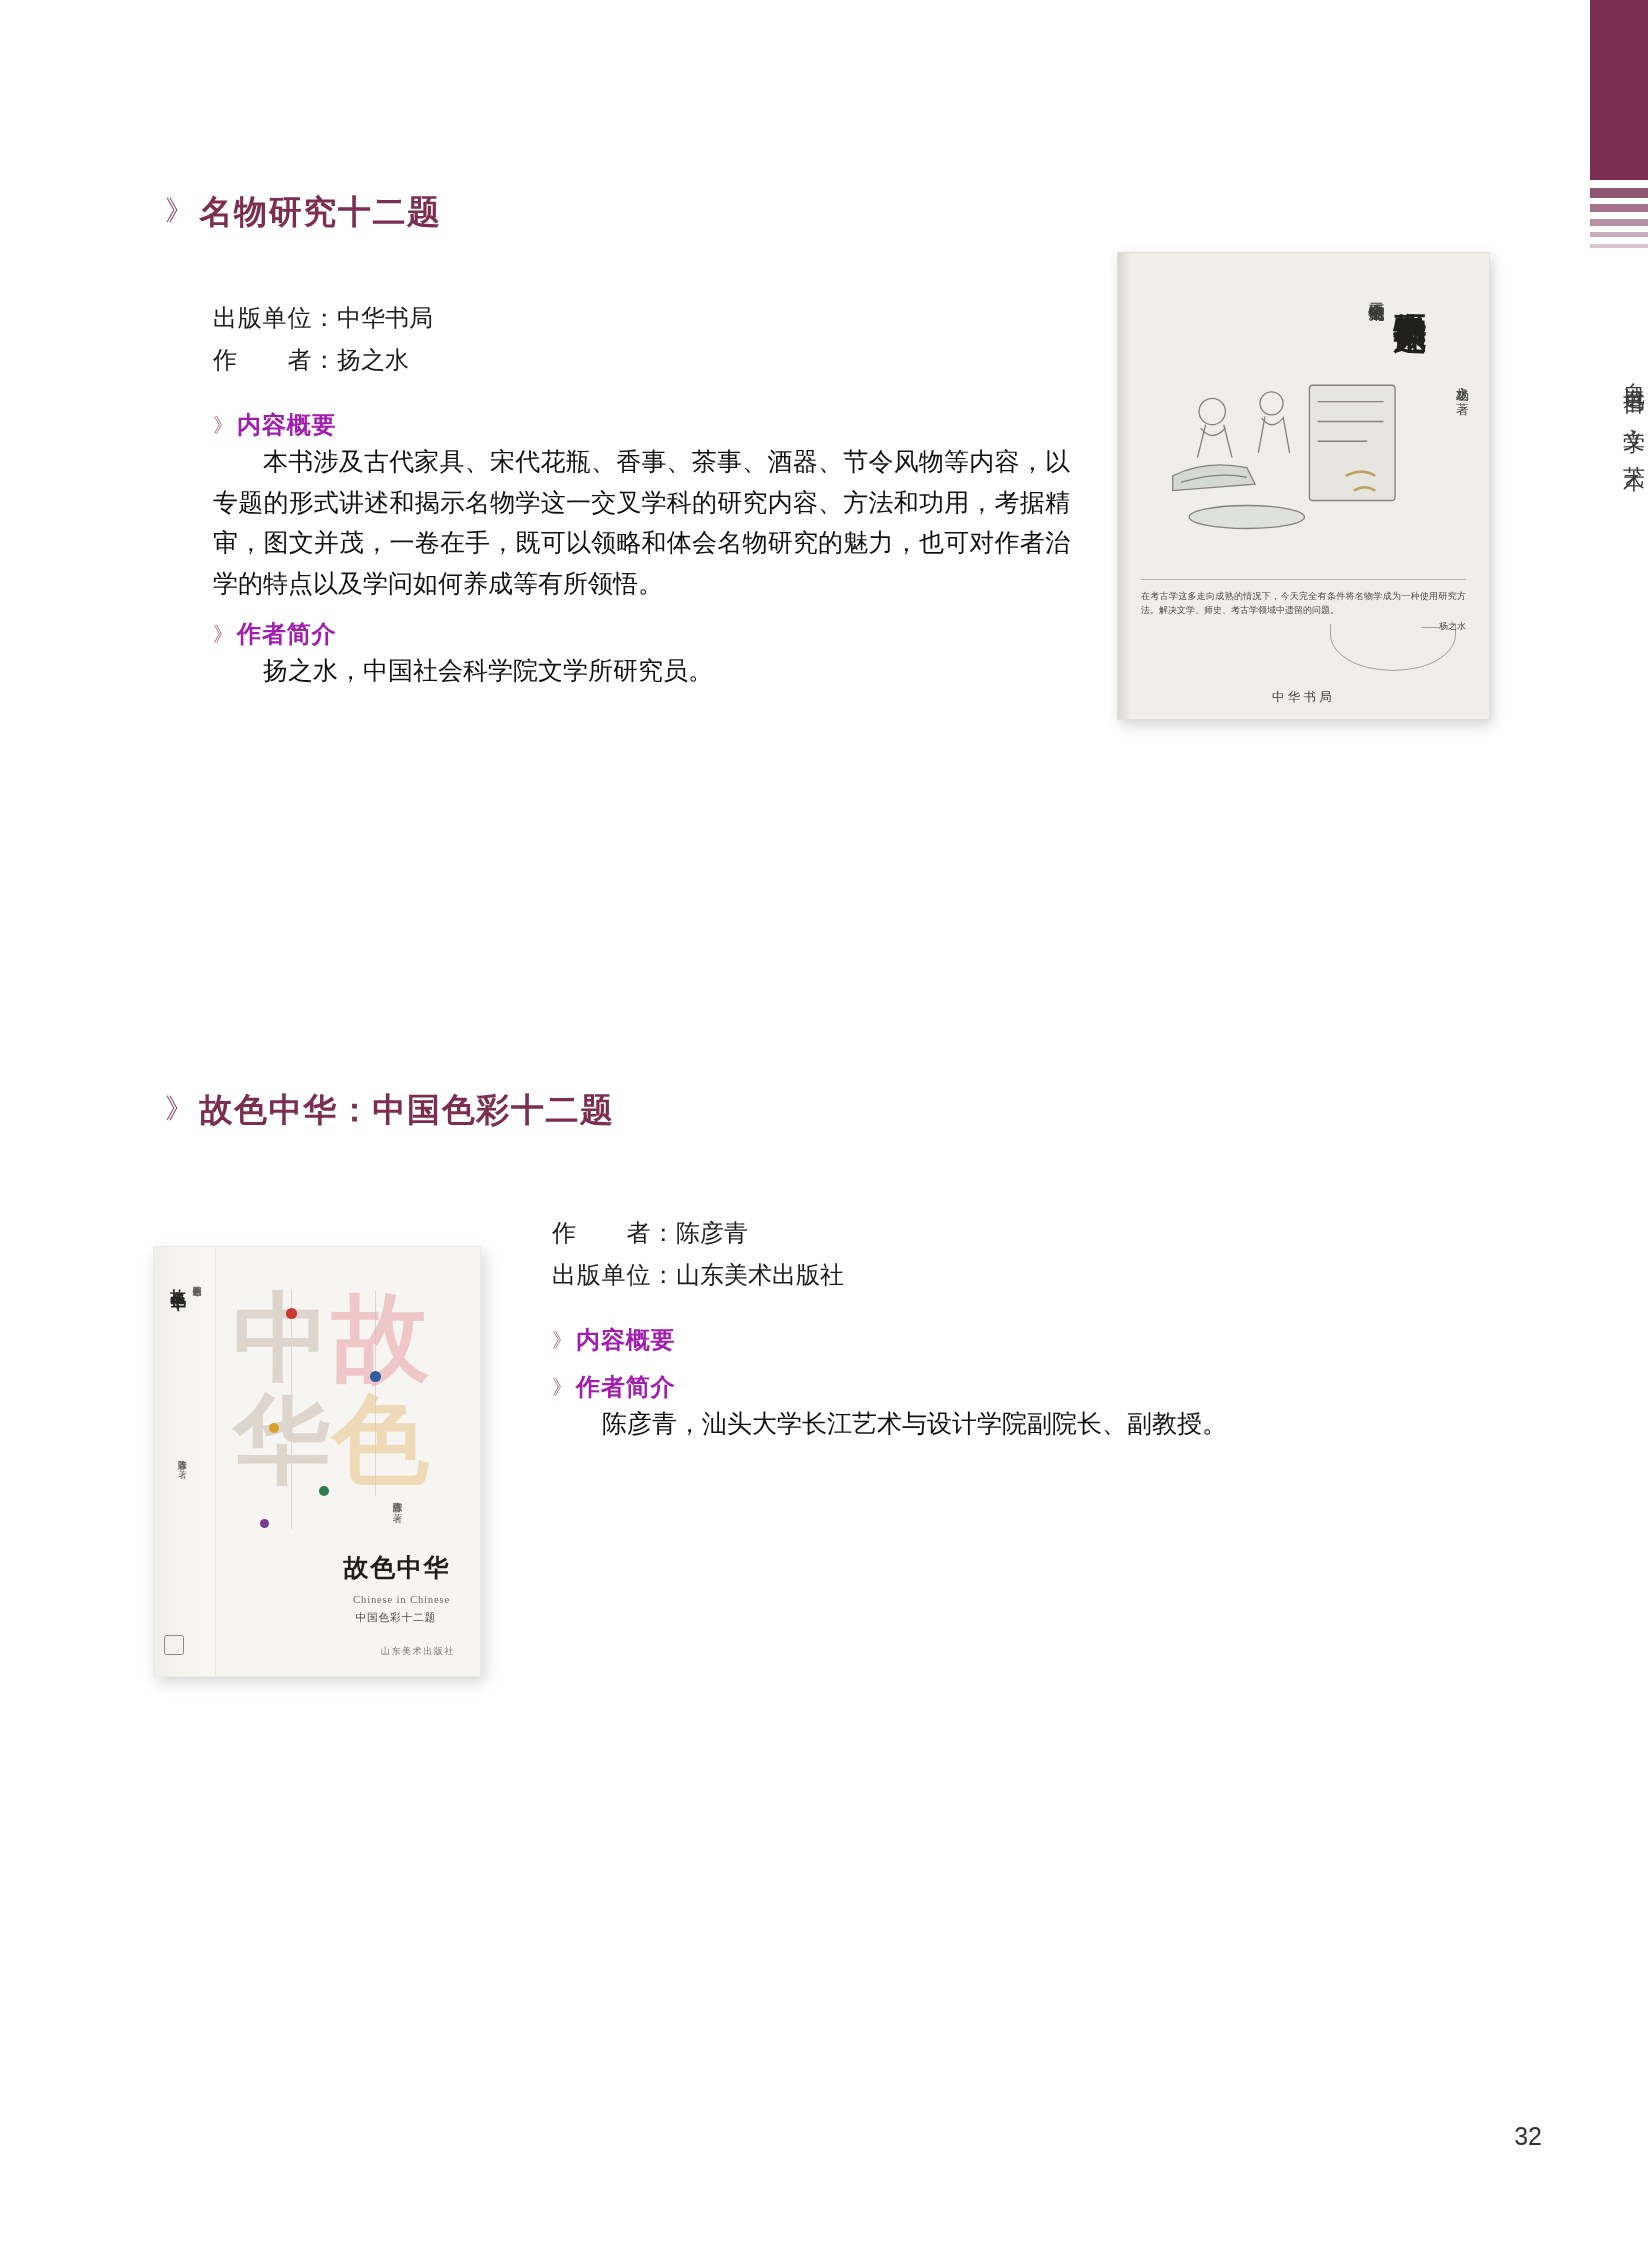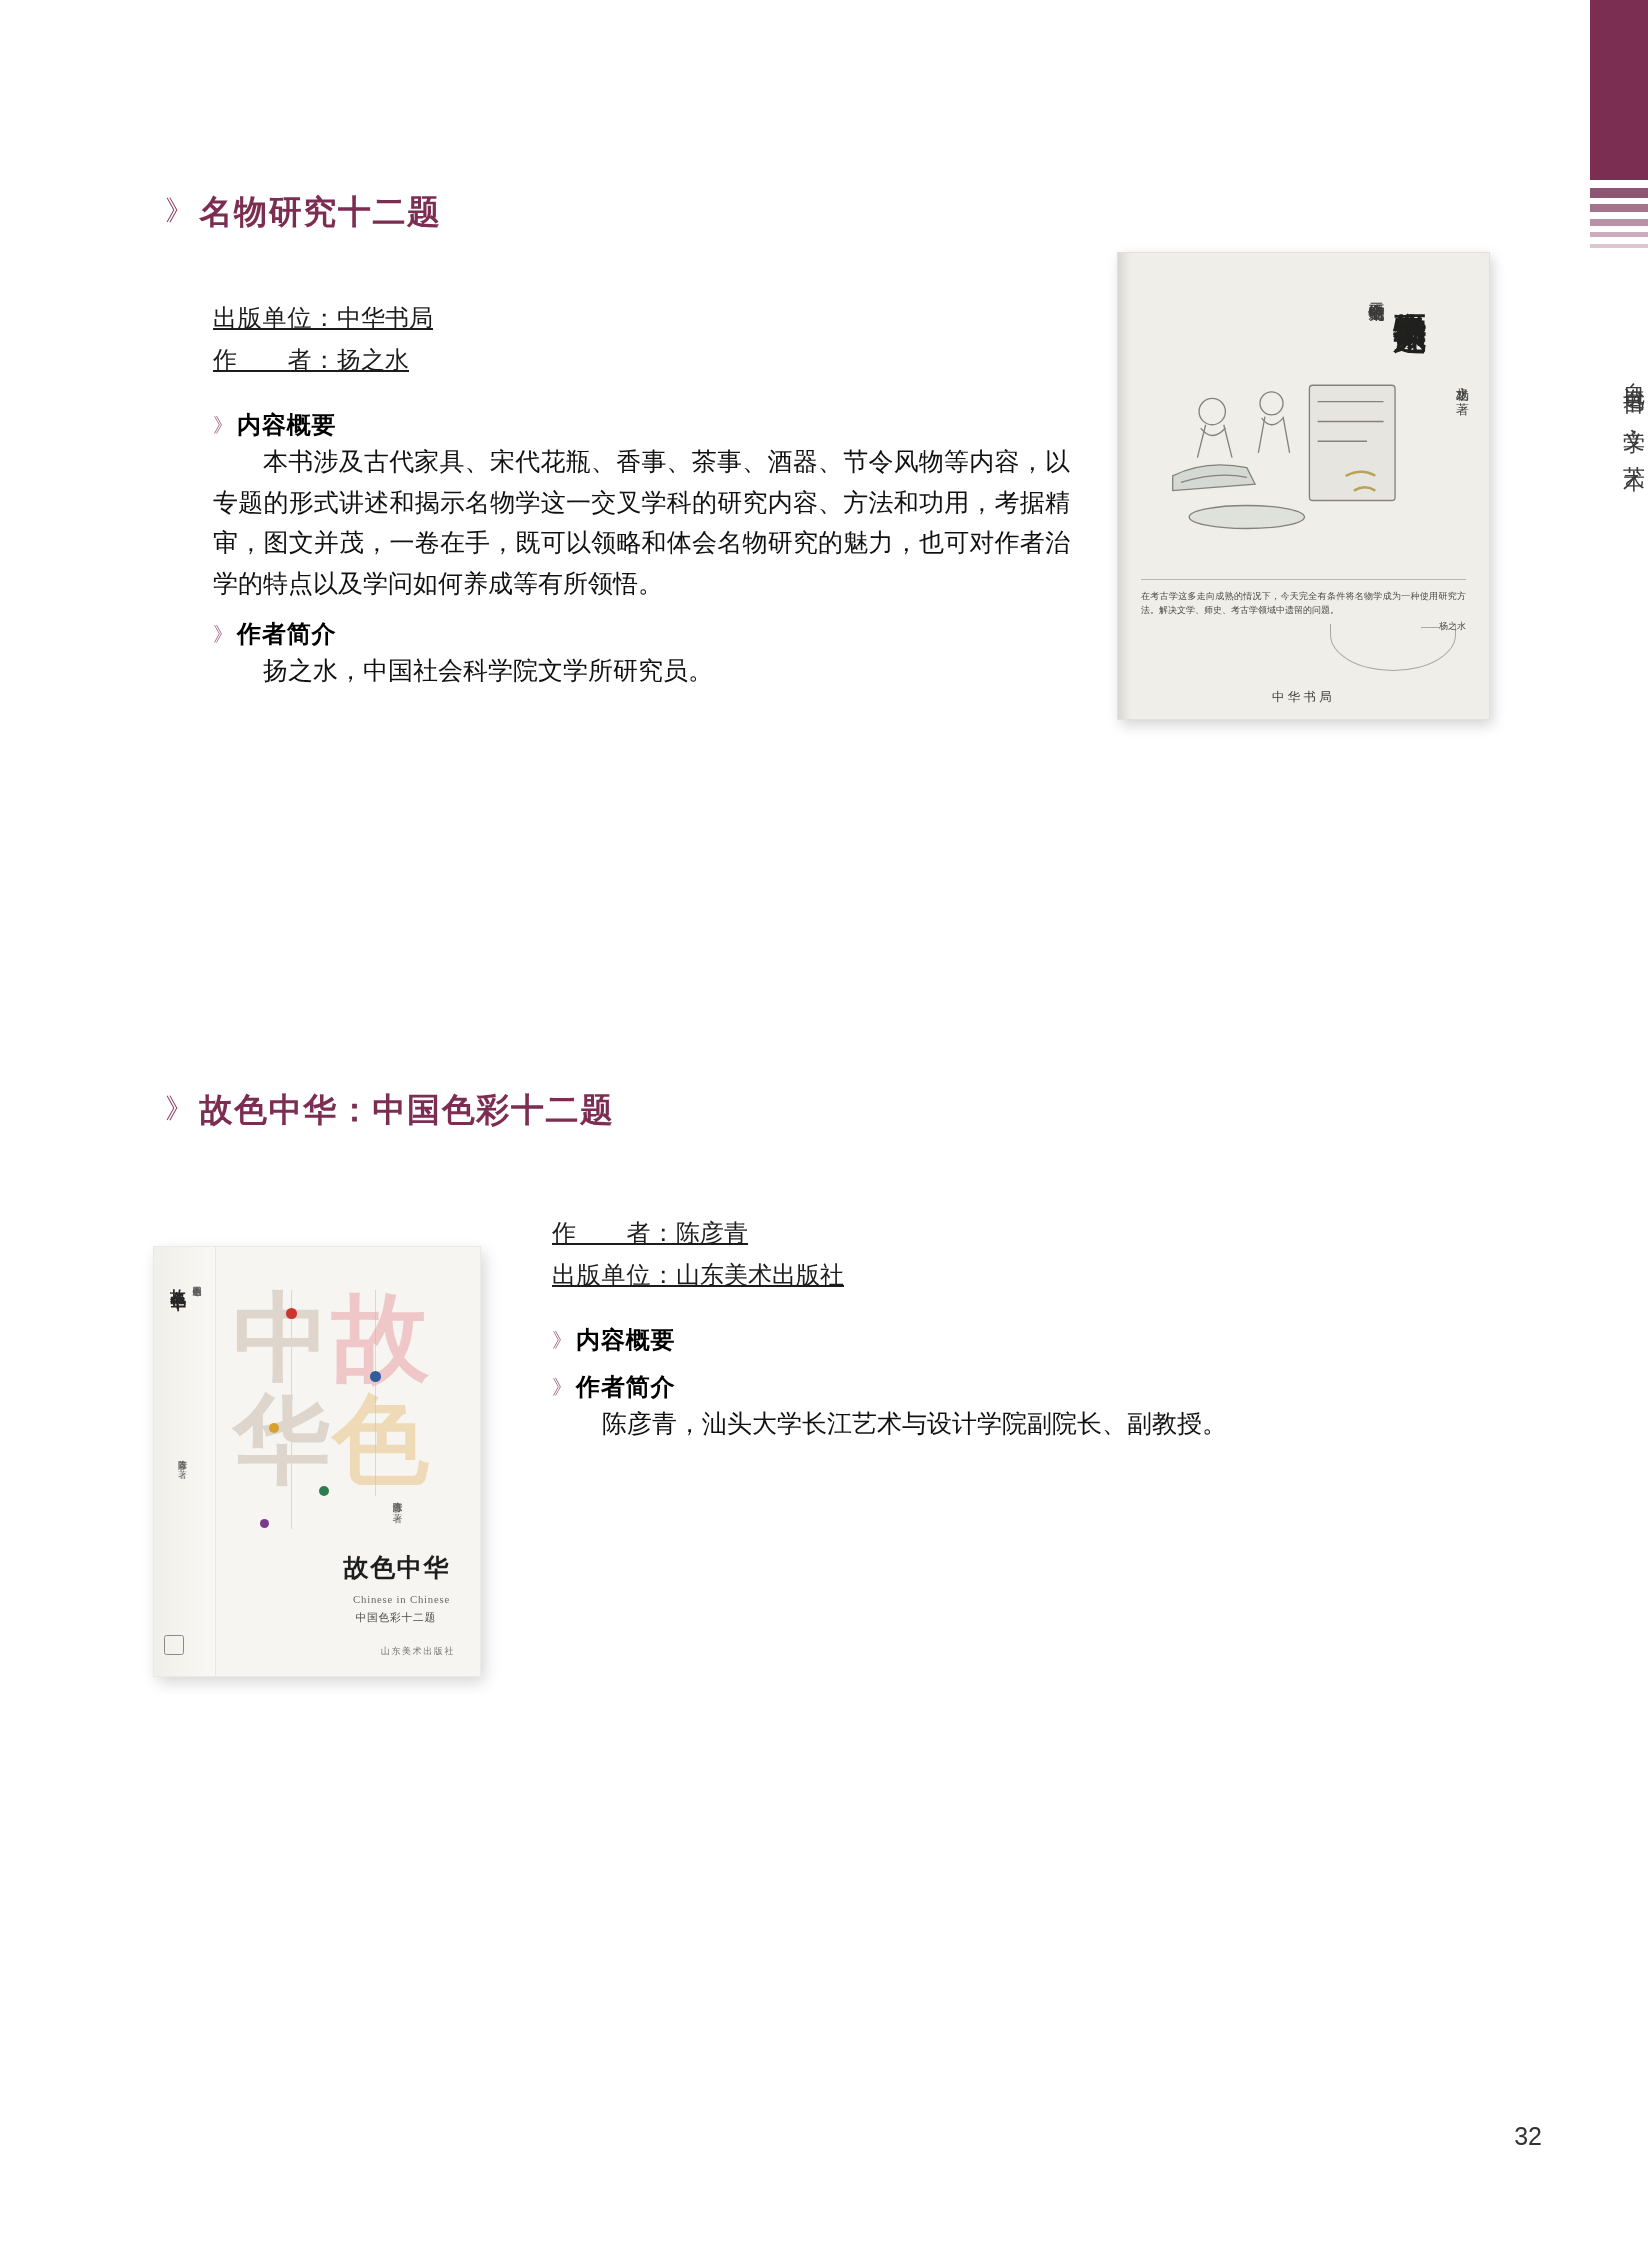--- a/index.html
+++ b/index.html
@@ -85,39 +85,38 @@
     color: #7c2d52;
     letter-spacing: 1.6px;
     font-family: "Liberation Serif", "DejaVu Serif", serif;
   }
 
   .meta {
     font-size: 24px;
     line-height: 1.75;
     color: #1c1c1c;
     font-family: "Liberation Sans", sans-serif;
-    text-decoration: underline;
   }
   .meta .lbl { letter-spacing: 0.8px; }
 
   .sub-head {
     display: flex;
     align-items: center;
     gap: 8.2px;
     margin-top: 8.2px;
   }
   .sub-chev {
     color: #9b5b7c;
     font-size: 20px;
     letter-spacing: -4.1px;
     font-family: "DejaVu Sans", sans-serif;
   }
   .sub-title {
     font-size: 24px;
-    color: #000000;
+    color: #a21caf;
     font-weight: bold;
     letter-spacing: 0.8px;
     font-family: "Liberation Serif", "DejaVu Serif", serif;
   }
   .body-text {
     font-size: 25px;
     line-height: 1.62;
     text-indent: 2em;
     text-align: justify;
     color: #111;

